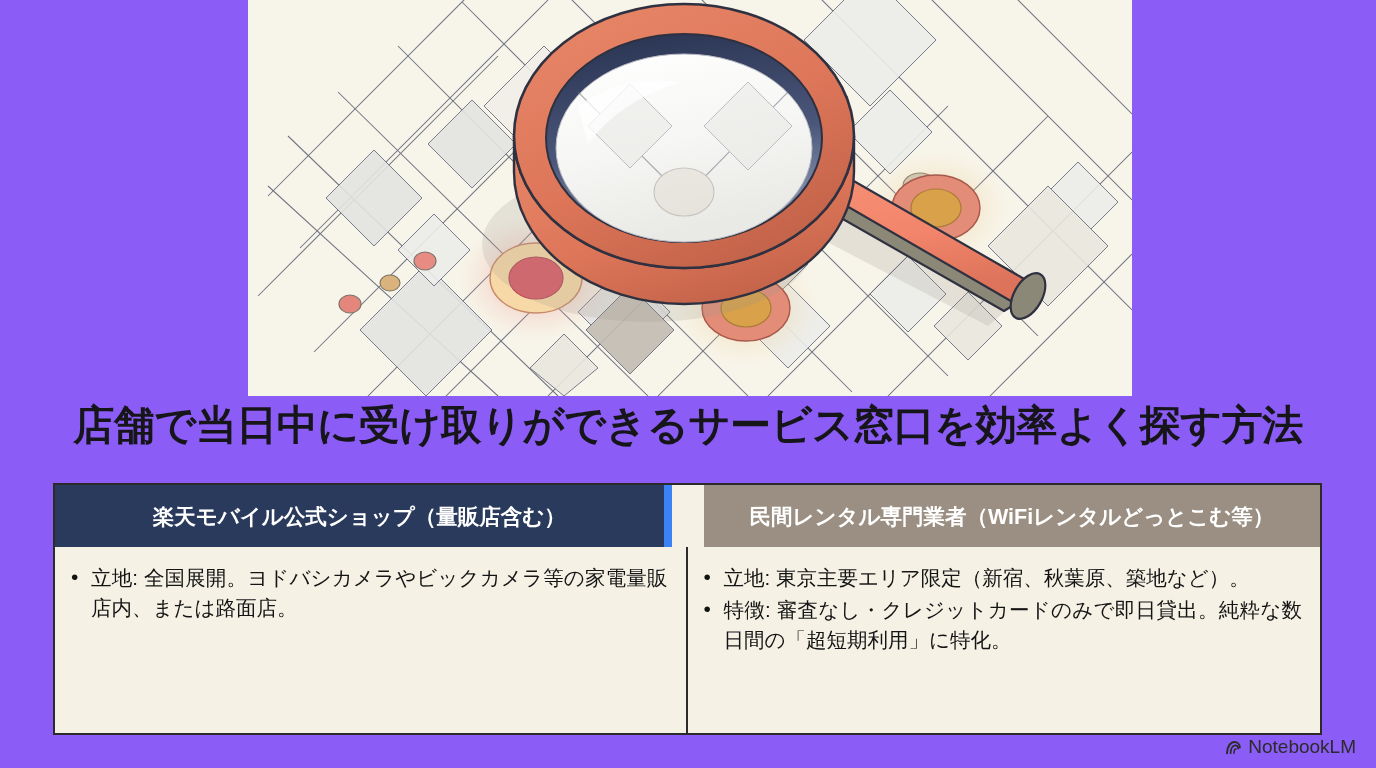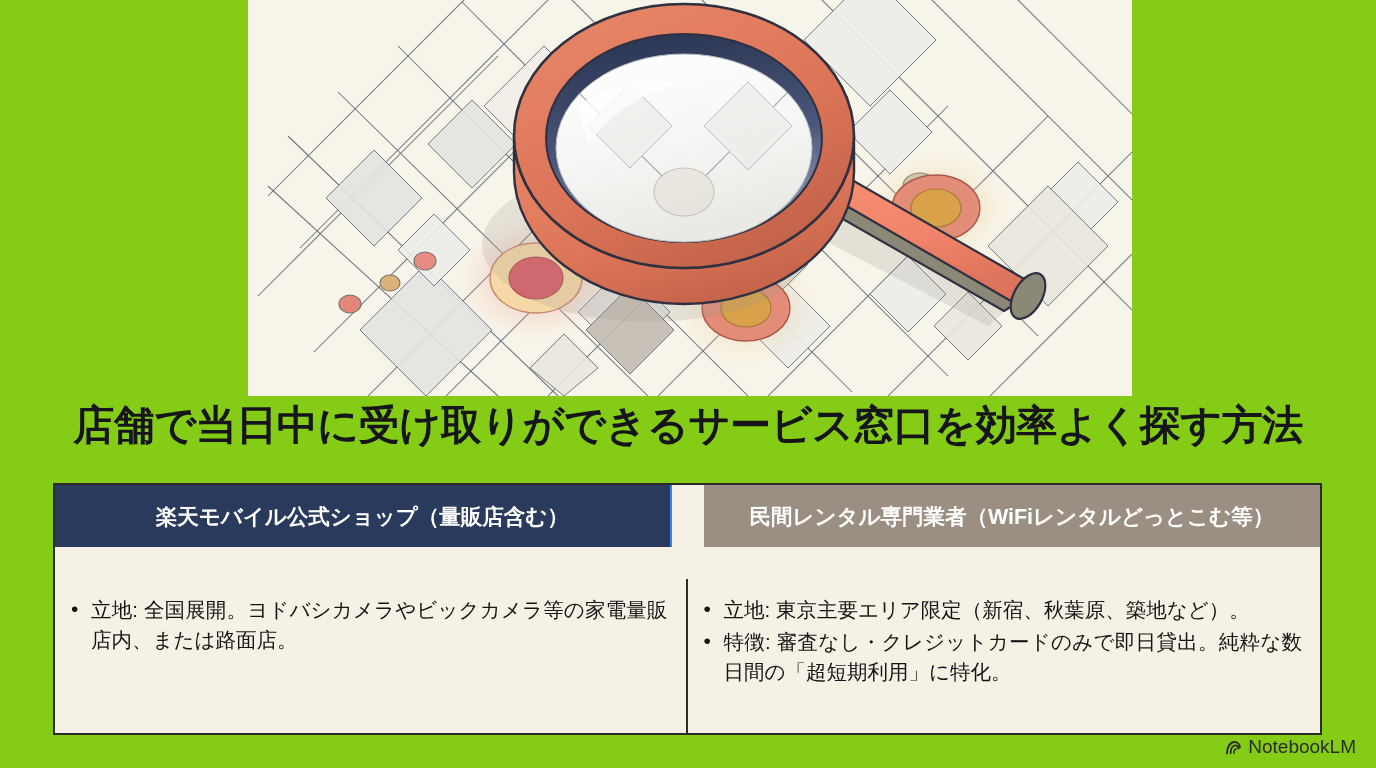--- a/index.html
+++ b/index.html
@@ -2,21 +2,21 @@
 <html><head>
 <meta charset="utf-8">
 <style>
   html,body{margin:0;padding:0;}
   body{
     width:1376px;height:768px;
     background:#F7F4E9;
     font-family:"Liberation Sans","DejaVu Sans",sans-serif;
     overflow:hidden;position:relative;
   }
-  #slide{position:absolute;inset:0;background:#84cc16;}
+  #slide{position:absolute;inset:0;background:#8b5cf6;}
 
   
   .illus{position:absolute;left:248px;top:-4px;width:884px;height:400px;}
   .illus svg{display:block;width:100%;height:100%;}
 
   
   .title{
     position:absolute;left:0;right:0;top:398px;
     text-align:center;
     font-size:41px;font-weight:bold;letter-spacing:-0.5px;
@@ -34,29 +34,28 @@
     display:flex;flex-direction:column;
     background:#F5F2E5;
   }
   .thead{display:flex;height:62px;flex:0 0 62px;}
   .th{
     flex:1 1 50%;
     display:flex;align-items:center;justify-content:center;
     color:#ffffff;font-size:21.5px;font-weight:bold;
     box-sizing:border-box;
   }
-  .th.left{background:#2A3A5C;border-right:2px solid #3b82f6;}
+  .th.left{background:#2A3A5C;border-right:8px solid #3b82f6;}
   .th.right{background:#9A8F82;margin-left:32px;}
   .tbody{display:flex;flex:1 1 auto;min-height:0;}
   .td{
     flex:1 1 50%;
     box-sizing:border-box;
     padding:16px 18px 10px 10px;
     background:#F5F2E5;
-    margin-top:32px;
   }
   .td.left{border-right:2px solid #2b2b2b;}
   ul.cell-list{margin:0;padding:0 0 0 26px;list-style:none;}
   ul.cell-list li{
     position:relative;
     font-size:20.5px;
     line-height:1.46;
     color:#141414;
     margin-bottom:2px;
     text-align:justify;

